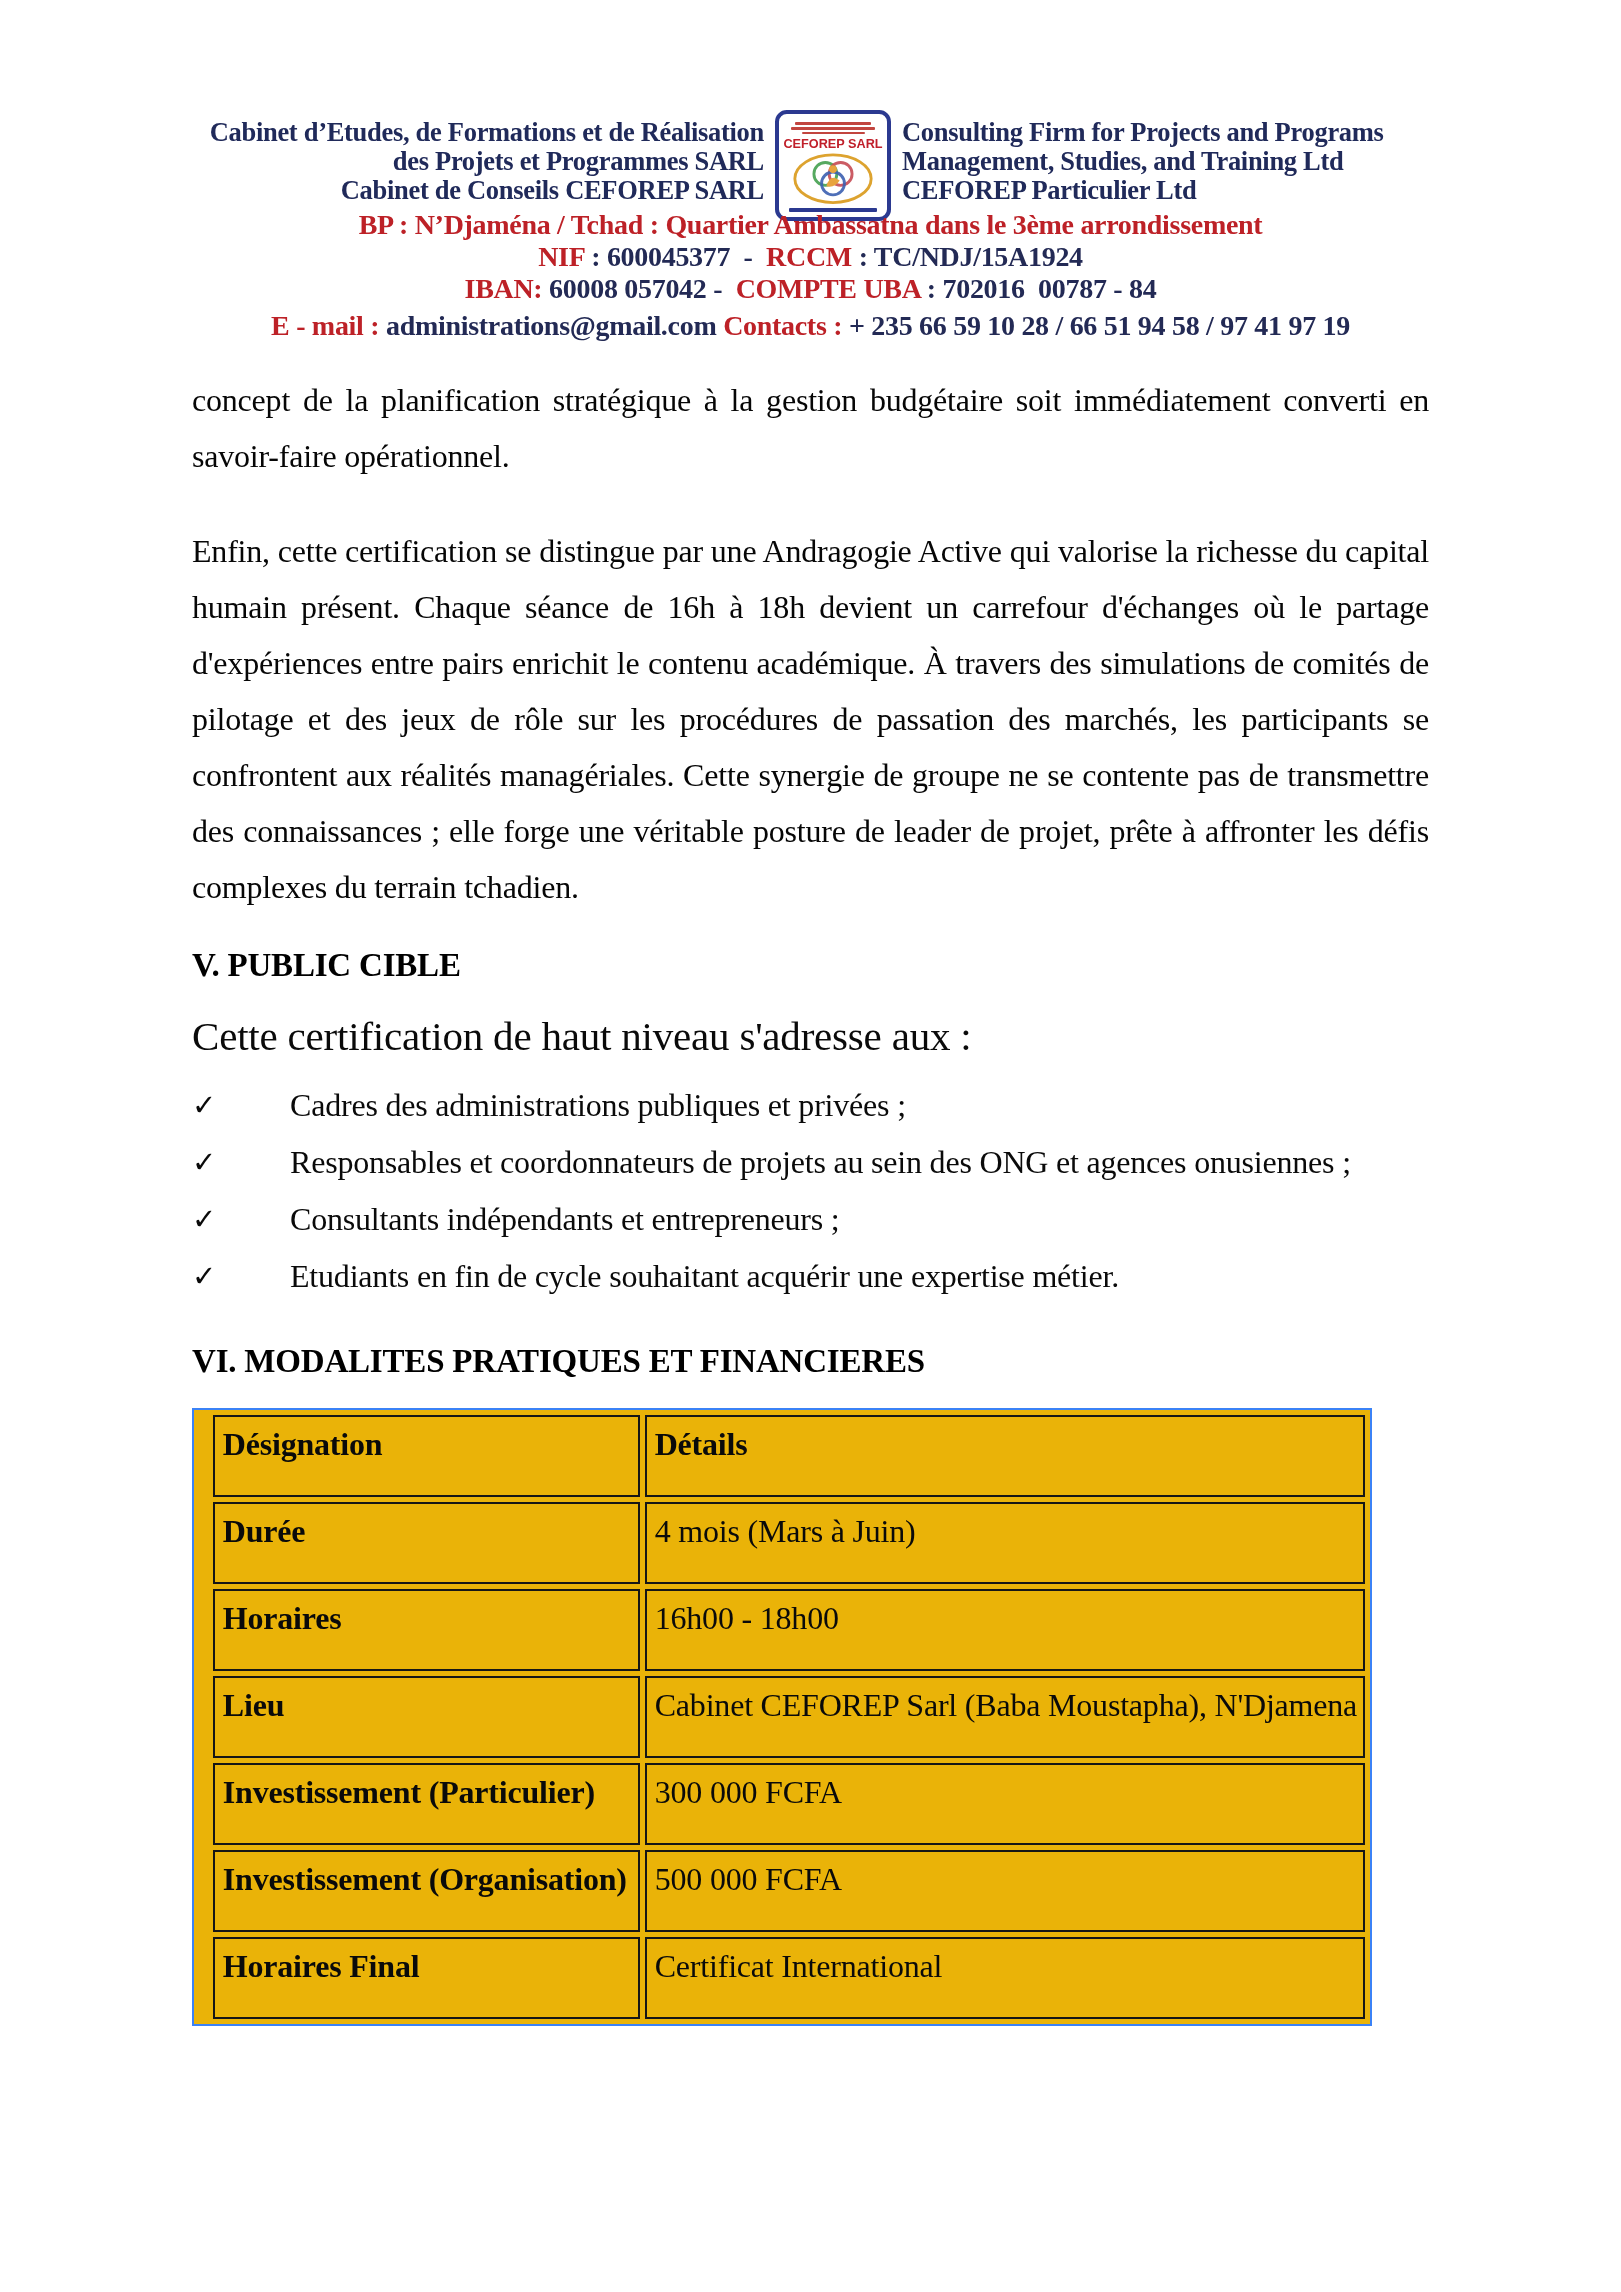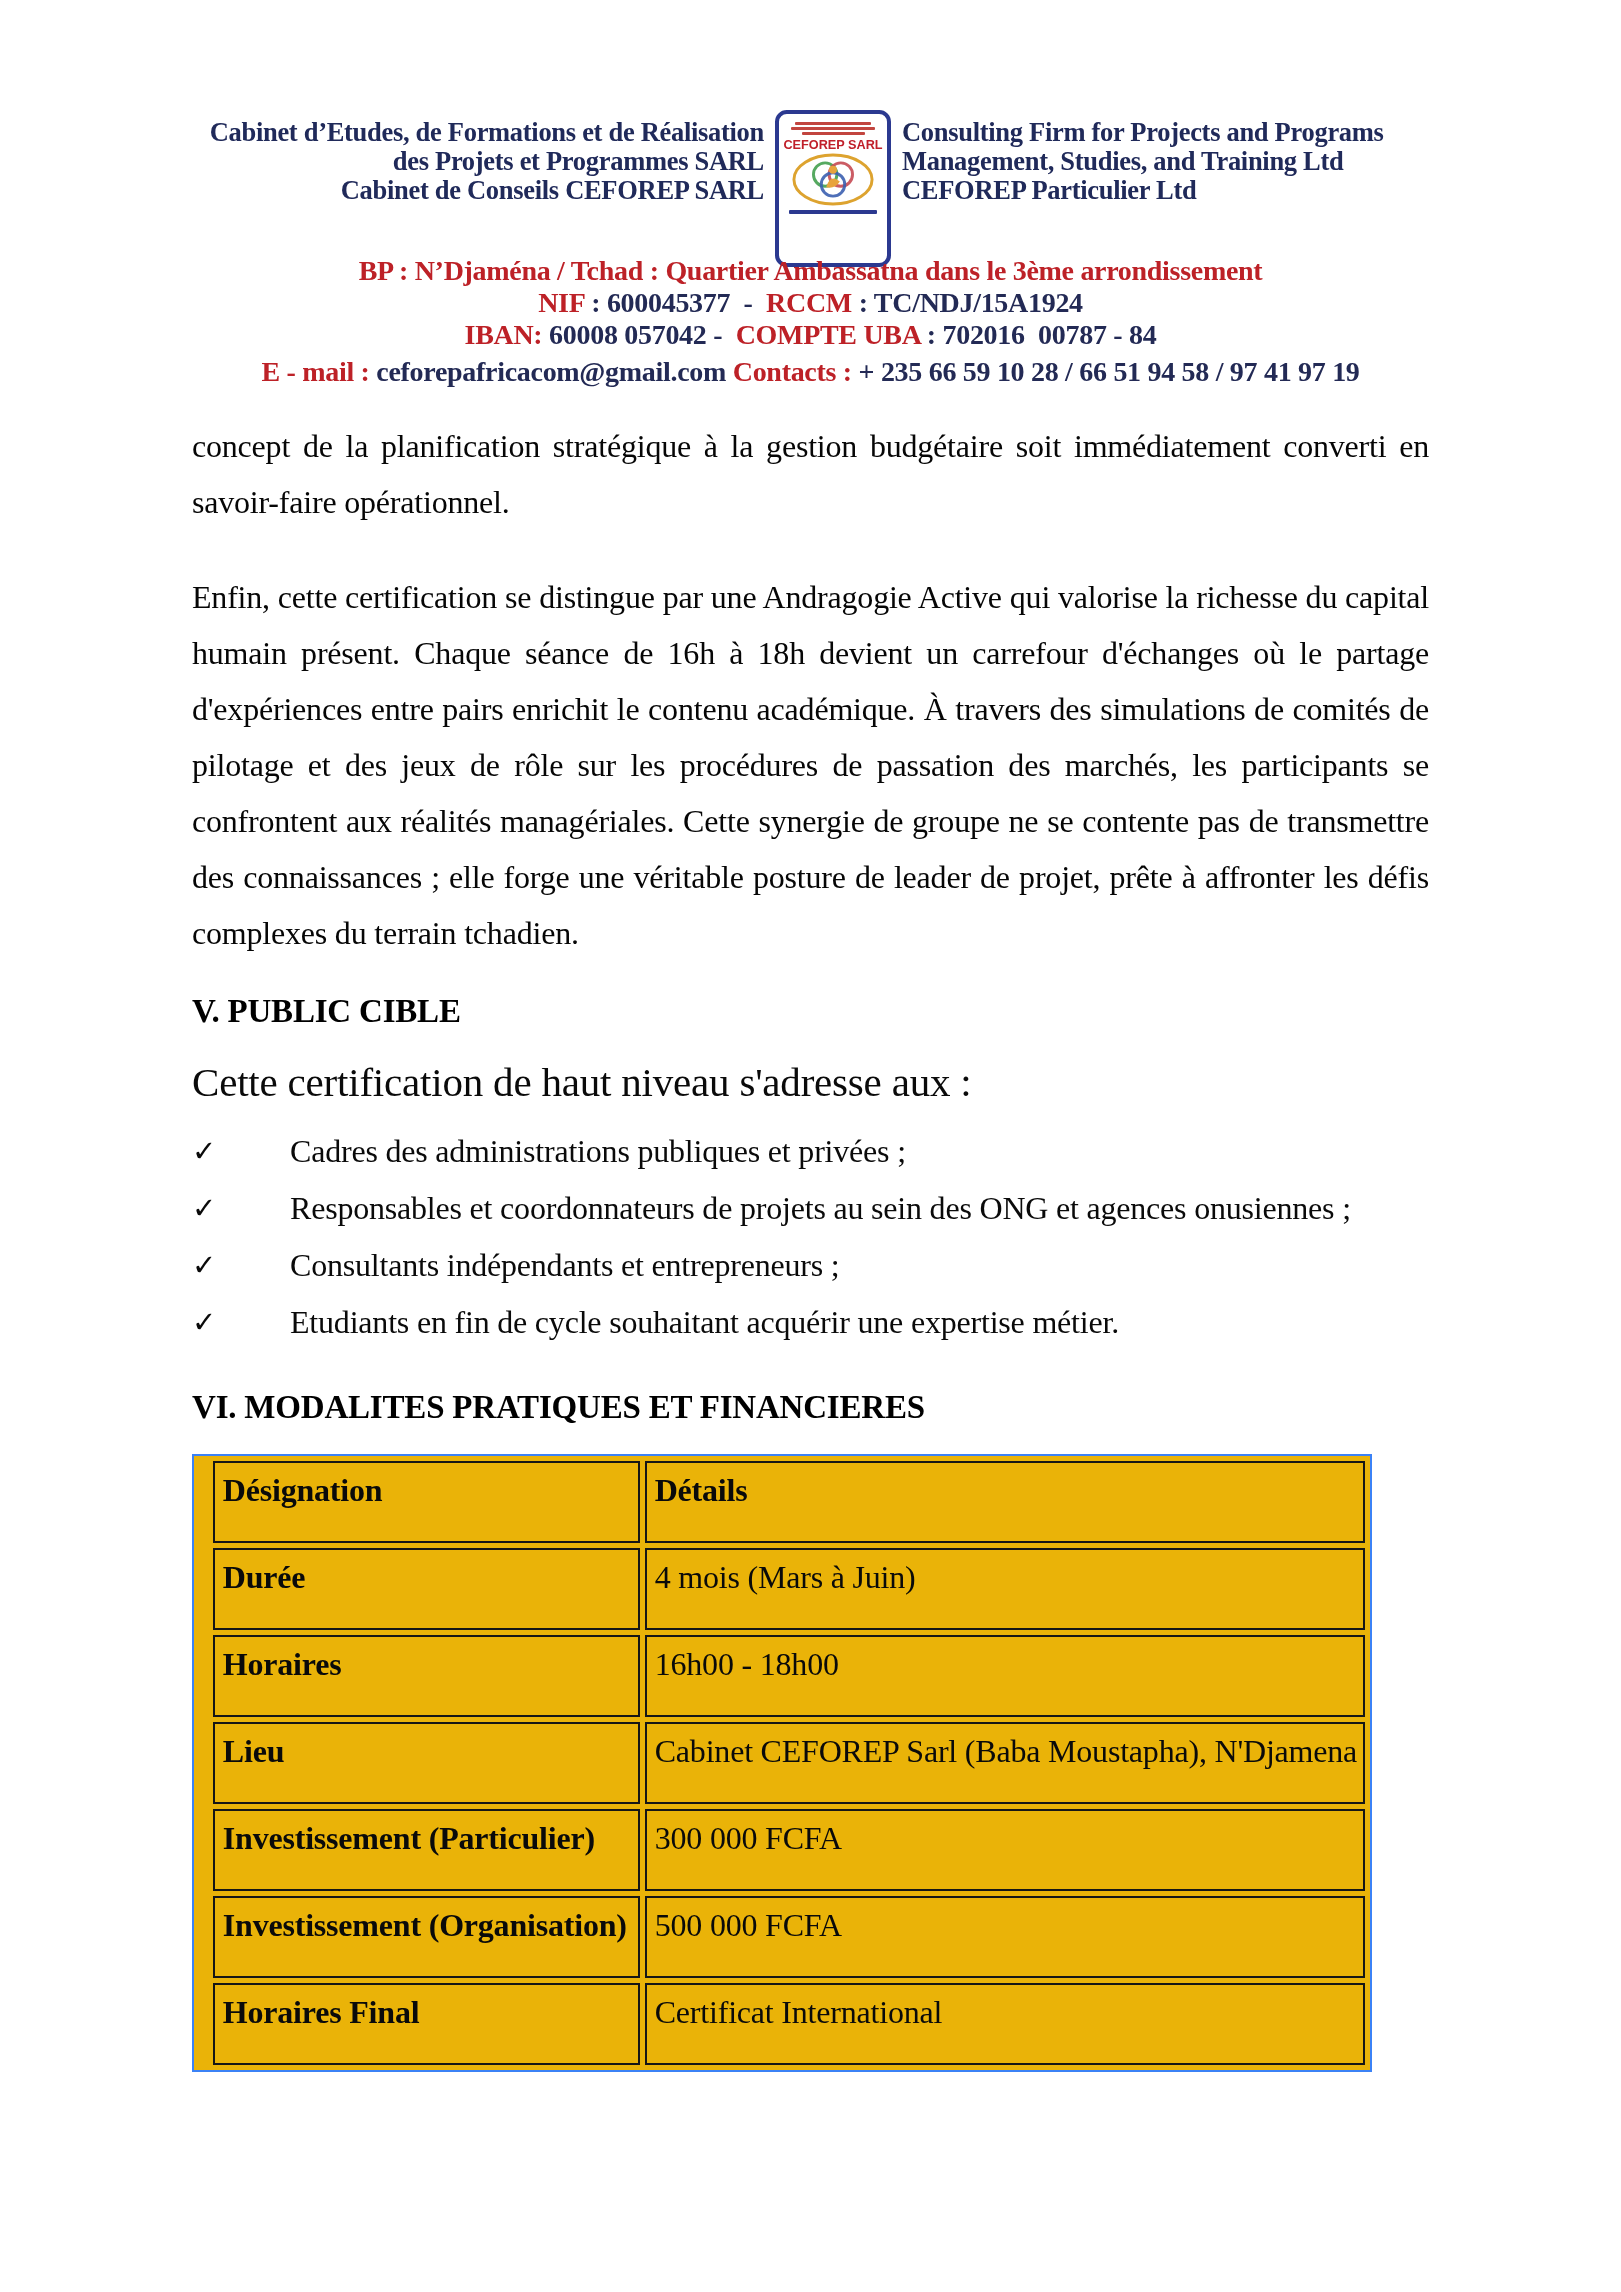--- a/index.html
+++ b/index.html
@@ -18,21 +18,21 @@
   }
   .head-left, .head-right {
     font-weight:bold; color:#202a5a;
     font-size:26.5px; line-height:29px; letter-spacing:-0.3px;
     padding-top:7.8px;
   }
   .head-left  { width:600px; text-align:right; }
   .head-right { width:555px; text-align:left; }
 
   .logo-box {
-    width:116px; height:157px; flex-shrink:0;
+    width:116px; height:111px; flex-shrink:0;
     border:4.9px solid #2b3990; border-radius:11.8px; background:#fff;
     display:flex; flex-direction:column; align-items:center;
     padding:6.9px 4.9px 4.9px 4.9px;
   }
   .micro { height:2.9px; background:#c2453f; border-radius:1px; margin:1px 0; }
   .m1 { width:76px; } .m2 { width:84px; } .m3 { width:63px; }
   .logo-title {
     font-size:12.7px; font-weight:bold; color:#c01f2a;
     white-space:nowrap; margin-top:2px; line-height:14.7px;
     font-family:"Liberation Sans",sans-serif;
@@ -125,21 +125,21 @@
       <div class="c-line">
         <span class="red">BP : N’Djaména / Tchad : Quartier Ambassatna dans le 3ème arrondissement</span>
       </div>
       <div class="c-line">
         <span class="red">NIF</span><span class="navy"> : 600045377  -  </span><span class="red">RCCM</span><span class="navy"> : TC/NDJ/15A1924</span>
       </div>
       <div class="c-line">
         <span class="red">IBAN:</span><span class="navy"> 60008 057042 -  </span><span class="red">COMPTE UBA</span><span class="navy"> : 702016  00787 - 84</span>
       </div>
       <div class="c-line last">
-        <span class="red">E - mail : </span><span class="navy">ceforepafricacom@gmail.com </span><span class="red">Contacts : </span><span class="navy">+ 235 66 59 10 28 / 66 51 94 58 / 97 41 97 19</span>
+        <span class="red">E - mail : </span><span class="navy">administrations@gmail.com </span><span class="red">Contacts : </span><span class="navy">+ 235 66 59 10 28 / 66 51 94 58 / 97 41 97 19</span>
       </div>
     </div>
   </header>
 
   <main>
     <p class="body p1">concept de la planification stratégique à la gestion budgétaire soit immédiatement converti en savoir-faire opérationnel.</p>
     <p class="body p2">Enfin, cette certification se distingue par une Andragogie Active qui valorise la richesse du capital humain présent. Chaque séance de 16h à 18h devient un carrefour d'échanges où le partage d'expériences entre pairs enrichit le contenu académique. À travers des simulations de comités de pilotage et des jeux de rôle sur les procédures de passation des marchés, les participants se confrontent aux réalités managériales. Cette synergie de groupe ne se contente pas de transmettre des connaissances ; elle forge une véritable posture de leader de projet, prête à affronter les défis complexes du terrain tchadien.</p>
 
     <h2 class="sec h-v">V. PUBLIC CIBLE</h2>
     <p class="intro">Cette certification de haut niveau s'adresse aux :</p>

